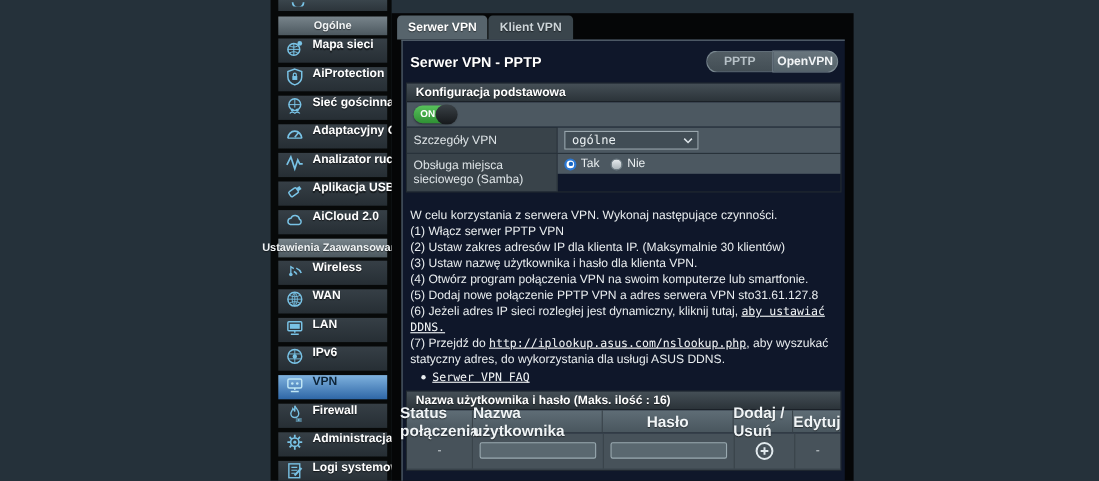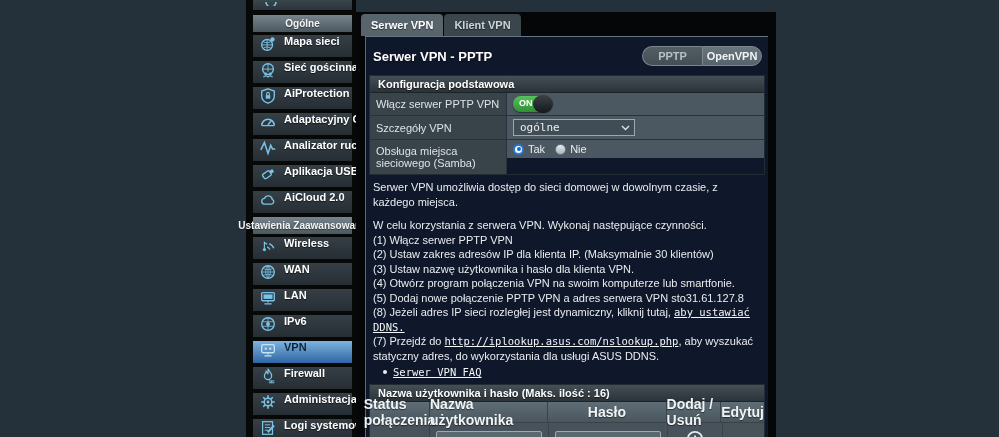--- a/index.html
+++ b/index.html
@@ -154,38 +154,38 @@
   <div class="side-item">
     <svg width="18" height="18" viewBox="0 0 20 20">
         <circle cx="9" cy="11" r="6" fill="none" stroke="#79c3e6" stroke-width="1.5"></circle>
         <path d="M3 11 h12 M9 5 v12 M5 7.5 c2.5 1.5 5.5 1.5 8 0 M5 14.5 c2.5 -1.5 5.5 -1.5 8 0" fill="none" stroke="#79c3e6" stroke-width="1"></path>
         <circle cx="15" cy="5" r="2.4" fill="#79c3e6"></circle>
       </svg>
     <span>Mapa sieci</span>
   </div>
   <div class="side-item">
     <svg width="18" height="18" viewBox="0 0 20 20">
+        <path d="M10 2 L17 4.5 V10 c0 4.5 -3.5 6.8 -7 8 c-3.5 -1.2 -7 -3.5 -7 -8 V4.5 Z" fill="none" stroke="#79c3e6" stroke-width="1.5"></path>
+        <rect x="7.5" y="9" width="5" height="4" fill="#79c3e6"></rect>
+        <path d="M8.5 9 v-1.5 a1.5 1.5 0 0 1 3 0 V9" fill="none" stroke="#79c3e6" stroke-width="1.2"></path>
+      </svg>
+    <span>AiProtection</span>
+  </div>
+  <div class="side-item">
+    <svg width="18" height="18" viewBox="0 0 20 20">
         <circle cx="10" cy="9" r="6" fill="none" stroke="#79c3e6" stroke-width="1.5"></circle>
         <path d="M4 9 h12 M10 3 v9" fill="none" stroke="#79c3e6" stroke-width="1"></path>
         <circle cx="7.5" cy="14.5" r="1.6" fill="#79c3e6"></circle>
         <circle cx="12.5" cy="14.5" r="1.6" fill="#79c3e6"></circle>
         <path d="M5 18 c1 -2 4 -2 5 0 M10 18 c1 -2 4 -2 5 0" fill="none" stroke="#79c3e6" stroke-width="1.3"></path>
       </svg>
     <span>Sieć gościnna</span>
   </div>
   <div class="side-item">
     <svg width="18" height="18" viewBox="0 0 20 20">
-        <path d="M10 2 L17 4.5 V10 c0 4.5 -3.5 6.8 -7 8 c-3.5 -1.2 -7 -3.5 -7 -8 V4.5 Z" fill="none" stroke="#79c3e6" stroke-width="1.5"></path>
-        <rect x="7.5" y="9" width="5" height="4" fill="#79c3e6"></rect>
-        <path d="M8.5 9 v-1.5 a1.5 1.5 0 0 1 3 0 V9" fill="none" stroke="#79c3e6" stroke-width="1.2"></path>
-      </svg>
-    <span>AiProtection</span>
-  </div>
-  <div class="side-item">
-    <svg width="18" height="18" viewBox="0 0 20 20">
         <path d="M3 14 a7 7 0 0 1 14 0" fill="none" stroke="#79c3e6" stroke-width="1.8"></path>
         <path d="M3 14 h14" stroke="#79c3e6" stroke-width="1.4"></path>
         <path d="M10 13 L14 8" stroke="#79c3e6" stroke-width="1.6"></path>
       </svg>
     <span>Adaptacyjny QoS</span>
   </div>
   <div class="side-item">
     <svg width="18" height="18" viewBox="0 0 20 20">
         <path d="M2 12 L6 4 L10 16 L13 7 L15 11 H18" fill="none" stroke="#79c3e6" stroke-width="1.7"></path>
       </svg>
@@ -289,21 +289,20 @@
       <div class="proto-switch">
         <div class="proto-btn pptp">PPTP</div>
         <div class="proto-btn openvpn">OpenVPN</div>
       </div>
     </div>
 
     <div class="box">
       <div class="box-header">Konfiguracja podstawowa</div>
 
       <div class="form-row">
-        <div class="form-label">Włącz serwer PPTP VPN</div>
         <div class="form-value" style="height:22px;">
           <div class="toggle">
             <span class="on-label">ON</span>
             <span class="knob"></span>
           </div>
         </div>
       </div>
 
       <div class="form-row">
         <div class="form-label">Szczegóły VPN</div>
@@ -328,30 +327,29 @@
             <span class="radio-opt">
               <span class="radio unchecked"></span>
               <span>Nie</span>
             </span>
           </div>
         </div>
       </div>
     </div>
 
     <div class="desc">
-      <div>Serwer VPN umożliwia dostęp do sieci domowej w dowolnym czasie, z każdego miejsca.</div>
       <div class="gap"></div>
       <div>W celu korzystania z serwera VPN. Wykonaj następujące czynności.</div>
       <div>(1) Włącz serwer PPTP VPN</div>
       <div>(2) Ustaw zakres adresów IP dla klienta IP. (Maksymalnie 30 klientów)</div>
       <div>(3) Ustaw nazwę użytkownika i hasło dla klienta VPN.</div>
       <div>(4) Otwórz program połączenia VPN na swoim komputerze lub smartfonie.</div>
       <div>(5) Dodaj nowe połączenie PPTP VPN a adres serwera VPN sto31.61.127.8</div>
       <div>
-        <span>(8) Jeżeli adres IP sieci rozległej jest dynamiczny, kliknij tutaj, </span><span class="mono-link">aby ustawiać DDNS.</span>
+        <span>(6) Jeżeli adres IP sieci rozległej jest dynamiczny, kliknij tutaj, </span><span class="mono-link">aby ustawiać DDNS.</span>
       </div>
       <div>
         <span>(7) Przejdź do </span><span class="mono-link">http://iplookup.asus.com/nslookup.php</span><span>, aby wyszukać statyczny adres, do wykorzystania dla usługi ASUS DDNS.</span>
       </div>
       <div class="faq-line">
         <span class="bullet"></span>
         <span class="mono-link">Serwer VPN FAQ</span>
       </div>
     </div>
 

